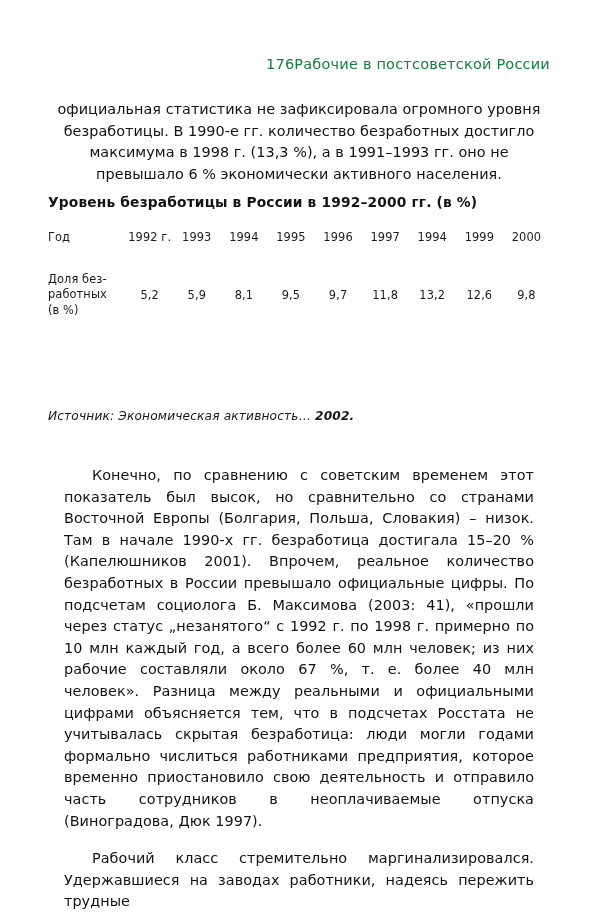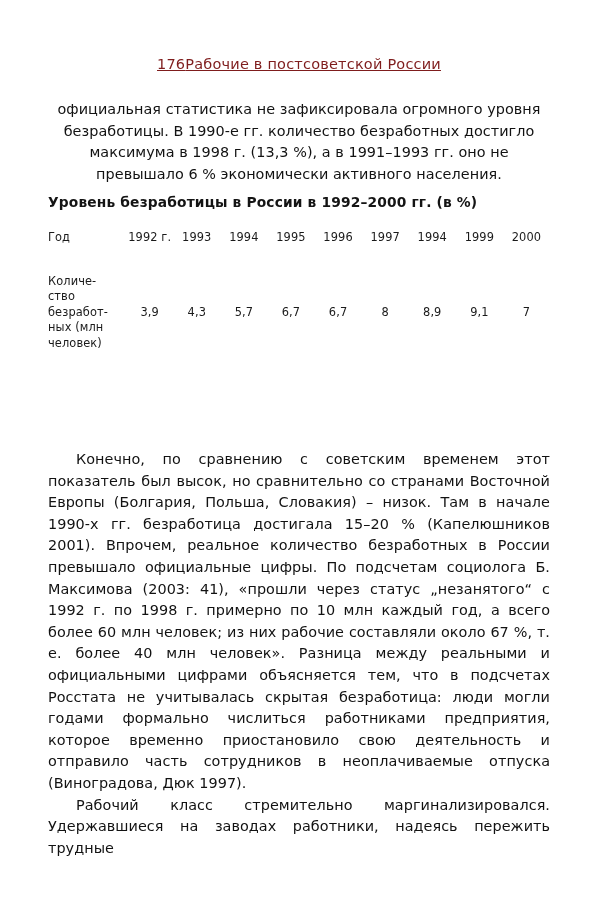--- a/index.html
+++ b/index.html
@@ -25,25 +25,24 @@
   }
 
   
   .running-head {
     position: absolute;
     left: 48px;
     top: 56px;
     width: 502px;
     display: flex;
     align-items: baseline;
-    justify-content: center;
+    justify-content: flex-end;
     font-size: 14.5px;
     letter-spacing: 0.2px;
-    color: #7f1d1d;
-    text-decoration: underline;
+    color: #15803d;
   }
   .folio { font-size: 14.5px; }
   .head-title {
     font-size: 14.5px;
     text-align: right;
   }
 
   
   .textblock {
     position: absolute;
@@ -61,21 +60,21 @@
   .para-intro {
     top: 99px;
     text-align: center;
   }
   .para-body {
     top: 449px;
     text-align: justify;
     text-justify: inter-word;
   }
   .para-body p {
-    margin: 0;
+    margin: 16px;
     text-indent: 28px;
   }
   .para-body p:last-child { text-indent: 28px; }
 
   
   .table-caption {
     position: absolute;
     left: 48px;
     top: 194px;
     font-size: 13.8px;
@@ -159,37 +158,40 @@
         <td class="val">1995</td>
         <td class="val">1996</td>
         <td class="val">1997</td>
         <td class="val">1994</td>
         <td class="val">1999</td>
         <td class="val">2000</td>
       </tr>
       <tr class="row-gap">
         <td colspan="10"></td>
       </tr>
+      <tr class="data-row">
+        <td class="lbl">Доля без-работных (в %)</td>
+        <td class="val">5,2</td>
+        <td class="val">5,9</td>
+        <td class="val">8,1</td>
+        <td class="val">9,5</td>
+        <td class="val">9,7</td>
+        <td class="val">11,8</td>
+        <td class="val">13,2</td>
+        <td class="val">12,6</td>
+        <td class="val">9,8</td>
+      </tr>
       <tr class="row-gap2">
         <td colspan="10"></td>
-      </tr>
-      <tr class="data-row2">
-        <td class="lbl">Количе-ство безработ-ных (млн человек)</td>
-        <td class="val">3,9</td>
-        <td class="val">4,3</td>
-        <td class="val">5,7</td>
-        <td class="val">6,7</td>
-        <td class="val">6,7</td>
-        <td class="val">8</td>
-        <td class="val">8,9</td>
-        <td class="val">9,1</td>
-        <td class="val">7</td>
       </tr>
     </tbody>
   </table>
 
+  <div class="source-note">
+    <span>Источник: Экономическая активность… </span><span class="yr">2002.</span>
+  </div>
 
   <div class="textblock para para-body">
     <p>Конечно, по сравнению с советским временем этот показатель был высок, но сравнительно со странами Восточной Европы (Болгария, Польша, Словакия) – низок. Там в начале 1990-х гг. безработица достигала 15–20 % (Капелюшников 2001). Впрочем, реальное количество безработных в России превышало официальные цифры. По подсчетам социолога Б. Максимова (2003: 41), «прошли через статус „незанятого“ с 1992 г. по 1998 г. примерно по 10 млн каждый год, а всего более 60 млн человек; из них рабочие составляли около 67 %, т. е. более 40 млн человек». Разница между реальными и официальными цифрами объясняется тем, что в подсчетах Росстата не учитывалась скрытая безработица: люди могли годами формально числиться работниками предприятия, которое временно приостановило свою деятельность и отправило часть сотрудников в неоплачиваемые отпуска (Виноградова, Дюк 1997).</p>
     <p>Рабочий класс стремительно маргинализировался. Удержавшиеся на заводах работники, надеясь пережить трудные</p>
   </div>
 
 </div>
 
 </body></html>

